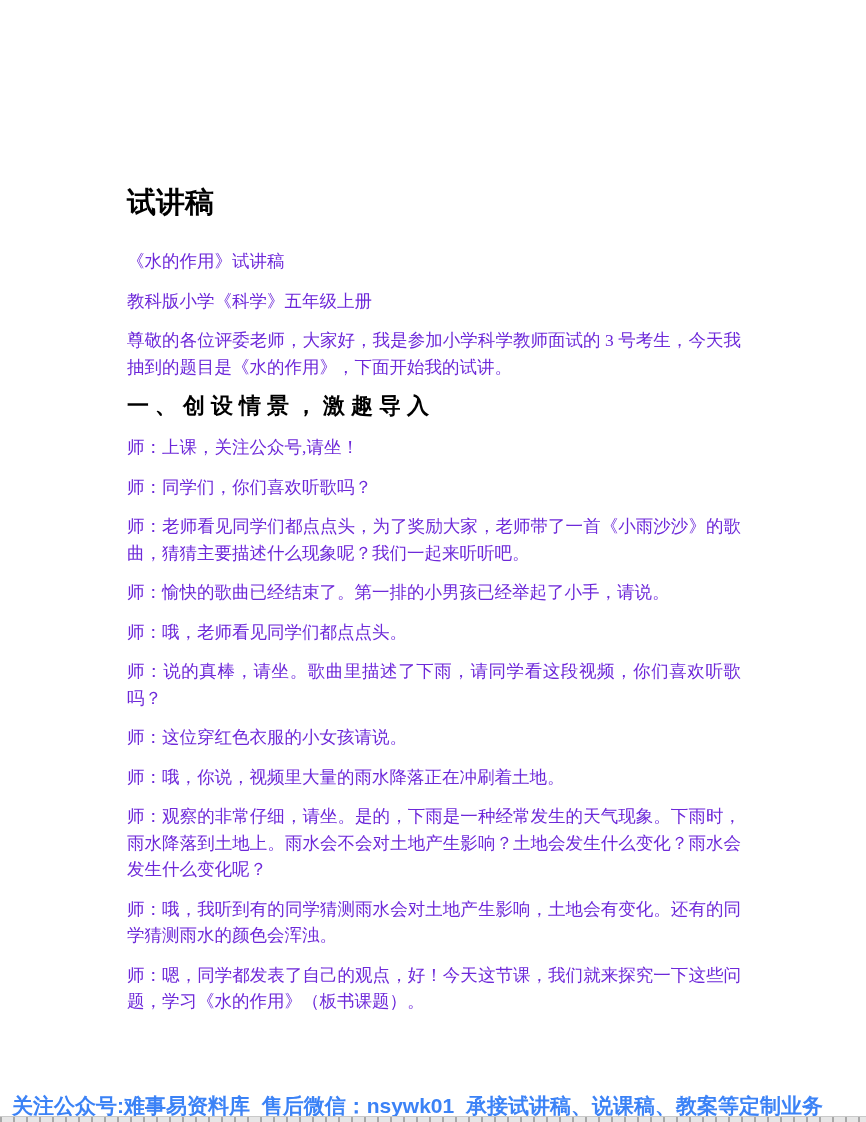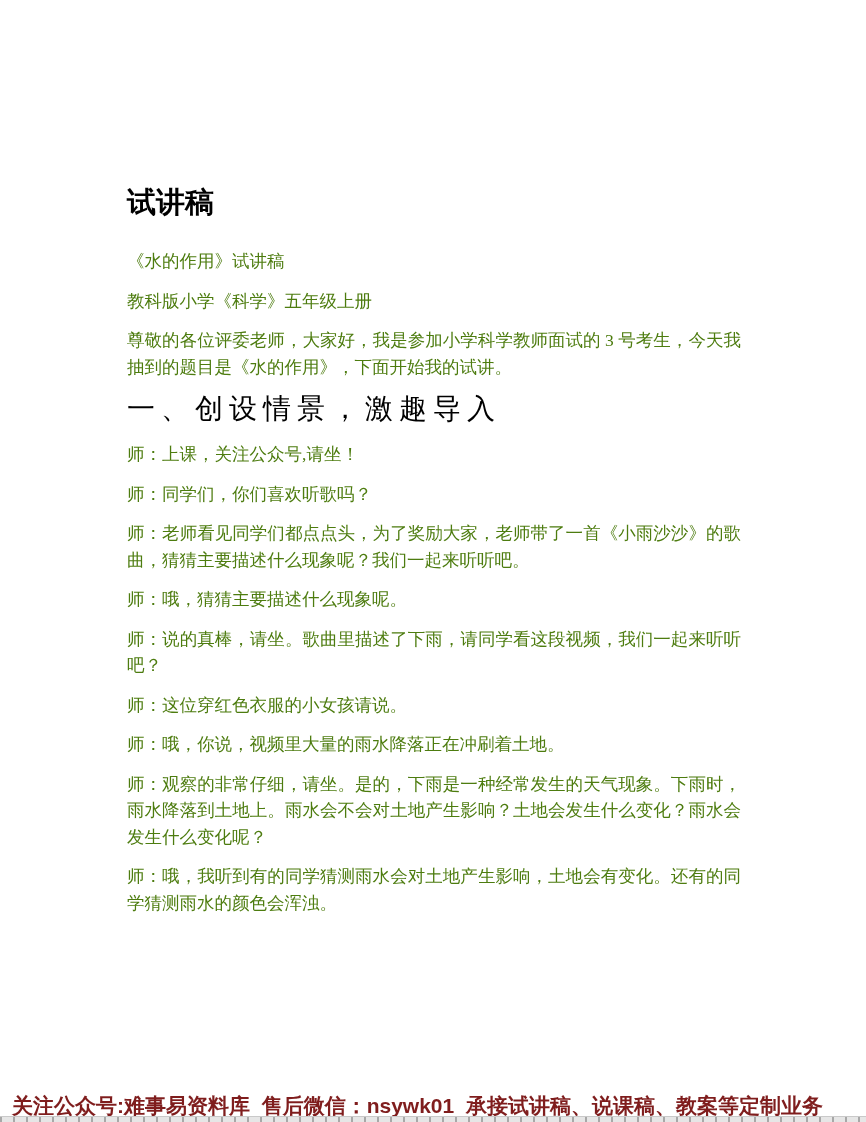--- a/index.html
+++ b/index.html
@@ -25,41 +25,41 @@
     font-size: 29px;
     font-weight: 700;
     color: #000000;
     line-height: 1;
     margin: 0 0 31px 0;
   }
   .body-text {
     font-family: "Liberation Serif", "DejaVu Serif", serif;
     font-size: 17.5px;
     line-height: 26.5px;
-    color: #4d7c0f;
+    color: #6d28d9;
     text-align: justify;
     margin: 0 0 13px 0;
   }
   .section-heading {
     font-family: "Liberation Sans", "DejaVu Sans", sans-serif;
-    font-size: 28px;
-    font-weight: 400;
+    font-size: 22px;
+    font-weight: 700;
     letter-spacing: 6px;
     color: #000000;
     line-height: 1.15;
     margin: 6px 0 16px 0;
   }
   .promo-footer {
     position: absolute;
     left: 12px;
     bottom: 6px;
     font-family: "Liberation Sans", "DejaVu Sans", sans-serif;
     font-size: 21px;
     font-weight: 700;
-    color: #7f1d1d;
+    color: #3b82f6;
     white-space: pre;
     line-height: 1;
   }
   .bottom-edge {
     position: absolute;
     left: 0;
     right: 0;
     bottom: 0;
     height: 5px;
     border-top: 1px solid #c9c9c9;
@@ -79,25 +79,27 @@
     <p class="body-text">教科版小学《科学》五年级上册</p>
 
 
     <p class="body-text">尊敬的各位评委老师，大家好，我是参加小学科学教师面试的 3 号考生，今天我抽到的题目是《水的作用》，下面开始我的试讲。</p>
 
     <h2 class="section-heading">一、创设情景，激趣导入</h2>
 
     <p class="body-text">师：上课，关注公众号,请坐！</p>
     <p class="body-text">师：同学们，你们喜欢听歌吗？</p>
     <p class="body-text">师：老师看见同学们都点点头，为了奖励大家，老师带了一首《小雨沙沙》的歌曲，猜猜主要描述什么现象呢？我们一起来听听吧。</p>
-    <p class="body-text">师：哦，猜猜主要描述什么现象呢。</p>
-    <p class="body-text">师：说的真棒，请坐。歌曲里描述了下雨，请同学看这段视频，我们一起来听听吧？</p>
+    <p class="body-text">师：愉快的歌曲已经结束了。第一排的小男孩已经举起了小手，请说。</p>
+    <p class="body-text">师：哦，老师看见同学们都点点头。</p>
+    <p class="body-text">师：说的真棒，请坐。歌曲里描述了下雨，请同学看这段视频，你们喜欢听歌吗？</p>
     <p class="body-text">师：这位穿红色衣服的小女孩请说。</p>
     <p class="body-text">师：哦，你说，视频里大量的雨水降落正在冲刷着土地。</p>
     <p class="body-text">师：观察的非常仔细，请坐。是的，下雨是一种经常发生的天气现象。下雨时，雨水降落到土地上。雨水会不会对土地产生影响？土地会发生什么变化？雨水会发生什么变化呢？</p>
     <p class="body-text">师：哦，我听到有的同学猜测雨水会对土地产生影响，土地会有变化。还有的同学猜测雨水的颜色会浑浊。</p>
+    <p class="body-text">师：嗯，同学都发表了自己的观点，好！今天这节课，我们就来探究一下这些问题，学习《水的作用》（板书课题）。</p>
 
   </div>
 
   <div class="promo-footer">关注公众号:难事易资料库  售后微信：nsywk01  承接试讲稿、说课稿、教案等定制业务</div>
 
   <div class="bottom-edge"></div>
 </div>
 
 </body></html>

